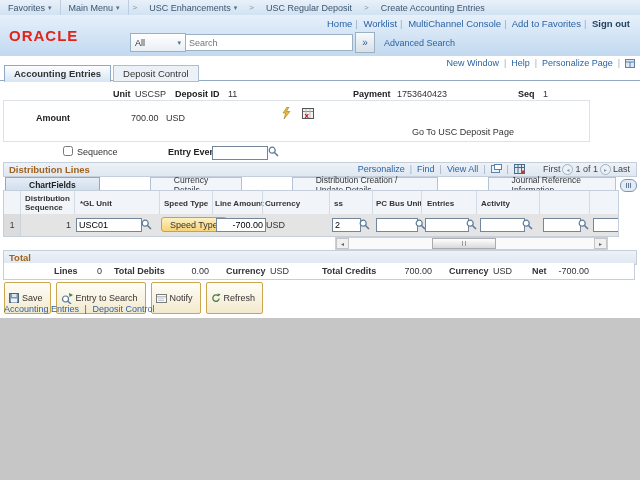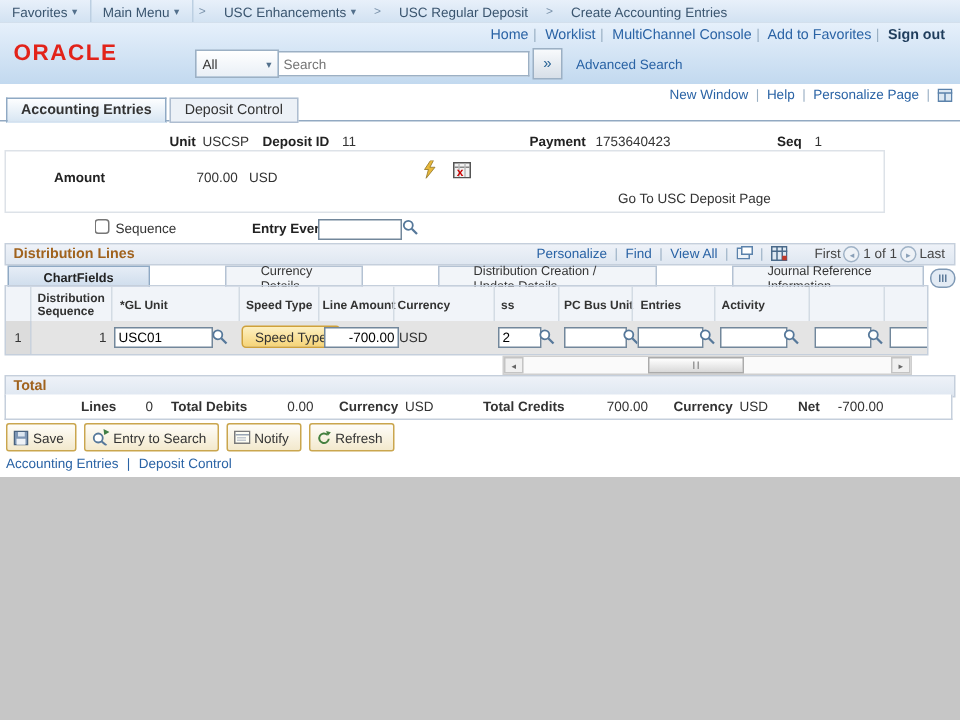--- a/index.html
+++ b/index.html
@@ -92,21 +92,21 @@
     background:linear-gradient(#ffffff,#d9d9d9);cursor:grab;display:flex;align-items:center;justify-content:center;}
   .sthumb i{display:block;width:1px;height:5px;background:#9a9a9a;margin:0 1px;}
   
   .totalbox{position:absolute;top:194px;left:3px;width:632px;height:34px;}
   .totrow{position:absolute;top:13px;left:0;width:630px;height:16px;background:#fff;
     border:1px solid #c5cfdc;border-top:none;}
   .t{position:absolute;top:3px;font-size:9px;color:#333;text-align:right;}
   .tb{font-weight:bold;}
   
   .actions{position:absolute;top:226px;left:4px;display:flex;gap:5px;}
-  .abtn{height:19px;border:1px solid #caa64e;border-radius:2px;background:linear-gradient(#fefdf9,#f3e9cd);
+  .abtn{height:32px;border:1px solid #caa64e;border-radius:2px;background:linear-gradient(#fefdf9,#f3e9cd);
     font-size:9px;color:#333;display:inline-flex;align-items:center;gap:3px;padding:0 7px 0 4px;
     cursor:pointer;font-family:"Liberation Sans",sans-serif;}
   .footerlinks{position:absolute;top:248px;left:4px;font-size:9px;}
 </style>
 </head>
 <body>
 
 <div class="page">
 
   <div class="crumbbar">

